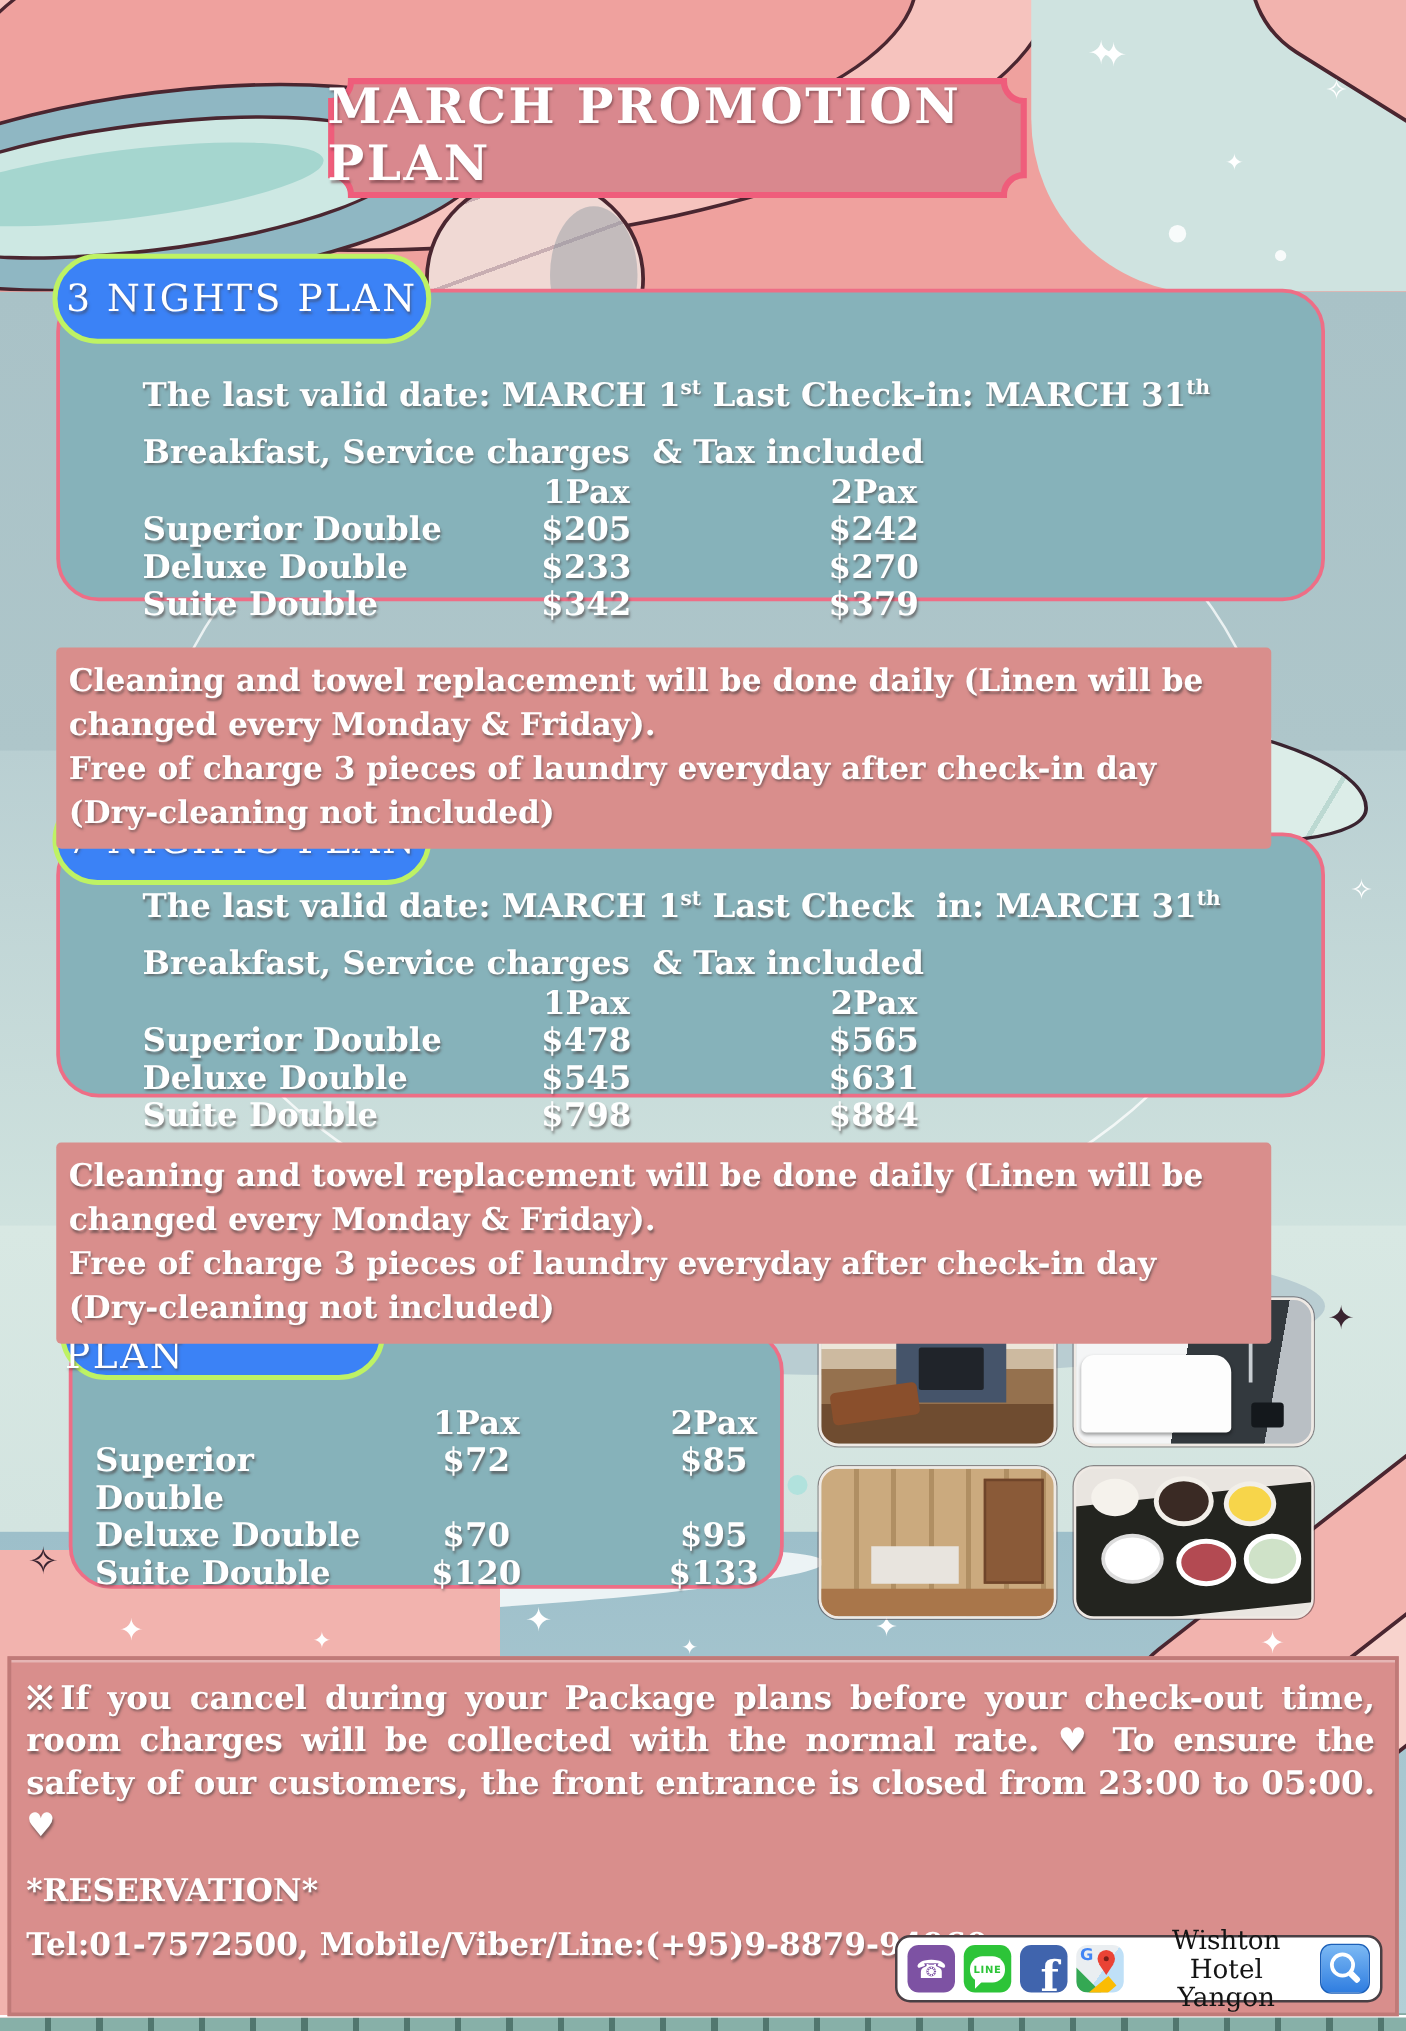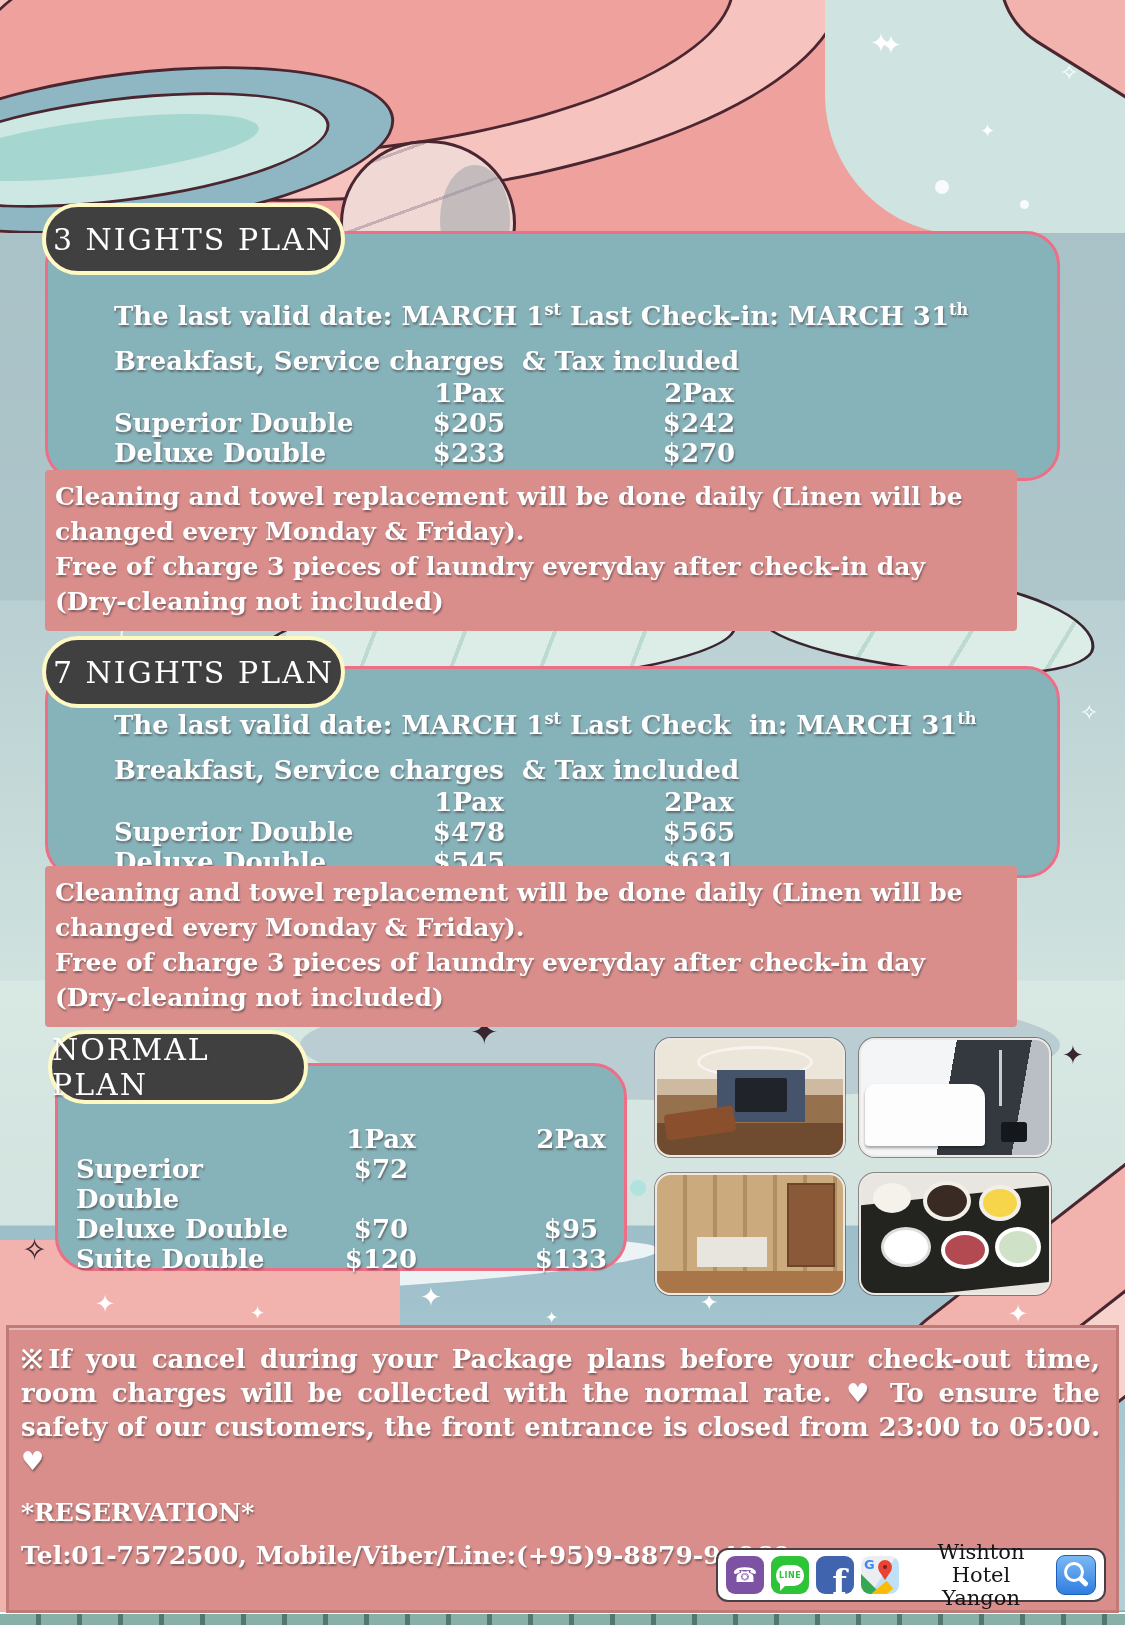--- a/index.html
+++ b/index.html
@@ -54,21 +54,21 @@
   .sp::before{content:"✦";}
   .sp.alt::before{content:"✧";}
   .sp.dark{color:#3a2430;}
   
   .banner{position:absolute;left:262px;top:62px;width:560px;height:92px;z-index:3;}
   .banner svg{position:absolute;inset:0;}
   .banner .t{position:absolute;inset:0;display:flex;align-items:center;justify-content:center;
      color:#fff;font-size:39px;font-weight:700;letter-spacing:2px;
      text-shadow:1px 2px 2px rgba(90,50,55,.55);}
   
-  .pill{position:absolute;z-index:3;background:#404040;border:4px solid #fef9c3;border-radius:40px;
+  .pill{position:absolute;z-index:3;background:#3b82f6;border:4px solid #bef264;border-radius:40px;
      display:flex;align-items:center;justify-content:center;color:#fff;font-size:30px;
      letter-spacing:2px;text-shadow:1px 2px 2px rgba(70,60,60,.5);}
   .pill1{left:42px;top:203px;width:295px;height:64px;}
   .pill2{left:42px;top:636px;width:295px;height:64px;}
   .pillN{left:48px;top:1030px;width:252px;height:66px;}
   .panel{position:absolute;z-index:2;background:#86b2ba;border:3px solid #ee6e86;border-radius:34px;
      color:#fff;font-weight:700;font-size:26px;text-shadow:1px 2px 2px rgba(70,60,60,.6);}
   .panel1{left:45px;top:231px;width:1015px;height:250px;padding:46px 0 0 66px;box-sizing:border-box;}
   .panel2{left:45px;top:666px;width:1015px;height:212px;padding:20px 0 0 66px;box-sizing:border-box;}
   .panelN{left:55px;top:1063px;width:572px;height:208px;padding:58px 0 0 18px;box-sizing:border-box;}
@@ -79,21 +79,21 @@
   .prow .room{flex:0 0 270px;}
   .prow .c1{flex:0 0 170px;text-align:center;}
   .prow .gap{flex:0 0 60px;}
   .prow .c2{flex:0 0 170px;text-align:center;}
   .panelN .prow .room{flex:0 0 235px;}
   .panelN .prow .c1{flex:0 0 140px;}
   .panelN .prow .gap{flex:0 0 45px;}
   .panelN .prow .c2{flex:0 0 150px;}
   .note{position:absolute;z-index:4;left:45px;width:972px;background:#d98e8c;border-radius:4px;
      color:#fff;font-weight:700;font-size:25px;line-height:35px;padding:9px 14px 12px 10px;
-     box-sizing:border-box;text-shadow:1px 2px 2px rgba(70,60,60,.6);}
+     box-sizing:border-box;text-shadow:1px 2px 2px rgba(70,60,60,.6);margin-top:48px;}
   .note1{top:470px;min-height:127px;}
   .note2{top:866px;min-height:130px;}
   
   .photos{position:absolute;left:655px;top:1038px;width:396px;z-index:2;
      display:grid;grid-template-columns:190px 192px;column-gap:14px;row-gap:16px;}
   .photo{border-radius:16px;border:2px solid #efe9e4;box-shadow:0 0 0 1px rgba(60,40,45,.5);
      overflow:hidden;position:relative;}
   .ph-room{height:115px;background:linear-gradient(180deg,#ece6da 0 34%,#cdbaa0 34% 48%,#95714e 48% 72%,#6f4c30 72% 100%);}
   .ph-room .tv{position:absolute;left:78px;top:38px;width:52px;height:34px;background:#20242a;border-radius:2px;}
   .ph-room .cab{position:absolute;left:60px;top:30px;width:88px;height:52px;background:#45546a;z-index:-0;}
@@ -192,20 +192,26 @@
     <span class="sp" style="left:420px;top:1282px;font-size:26px;"></span>
     <span class="sp" style="left:545px;top:1308px;font-size:16px;"></span>
     <span class="sp" style="left:700px;top:1290px;font-size:22px;"></span>
     <span class="sp alt" style="left:862px;top:1262px;font-size:20px;"></span>
     <span class="sp" style="left:1008px;top:1300px;font-size:24px;"></span>
     <div class="dot" style="left:630px;top:1180px;width:16px;height:16px;background:rgba(173,225,221,.9);"></div>
     <div class="dot" style="left:200px;top:1255px;width:10px;height:10px;"></div>
     <div class="hatch"></div>
   </div>
 
+  <div class="banner">
+    <svg viewBox="0 0 566 98">
+      <path d="M 19 3 L 547 3 A 16 16 0 0 0 563 19 L 563 79 A 16 16 0 0 0 547 95 L 19 95 A 16 16 0 0 0 3 79 L 3 19 A 16 16 0 0 0 19 3 Z" fill="#d9888e" stroke="#ef5d7b" stroke-width="5"></path>
+    </svg>
+    <div class="t">MARCH PROMOTION PLAN</div>
+  </div>
 
   <div class="pill pill1">
     <span>3 NIGHTS PLAN</span>
   </div>
   <div class="panel panel1">
     <div class="pline keep"><span>The last valid date: MARCH 1</span><sup>st</sup><span> Last Check-in: MARCH 31</span><sup>th</sup></div>
     <div class="pline keep">Breakfast, Service charges  &amp; Tax included</div>
     <div class="prow">
       <span class="room"></span>
       <span class="c1">1Pax</span>
@@ -279,20 +285,21 @@
     <div class="prow">
       <span class="room"></span>
       <span class="c1">1Pax</span>
       <span class="gap"></span>
       <span class="c2">2Pax</span>
     </div>
     <div class="prow">
       <span class="room">Superior Double</span>
       <span class="c1">$72</span>
       <span class="gap"></span>
+      <span class="c2">$85</span>
     </div>
     <div class="prow">
       <span class="room">Deluxe Double</span>
       <span class="c1">$70</span>
       <span class="gap"></span>
       <span class="c2">$95</span>
     </div>
     <div class="prow">
       <span class="room">Suite Double</span>
       <span class="c1">$120</span>

